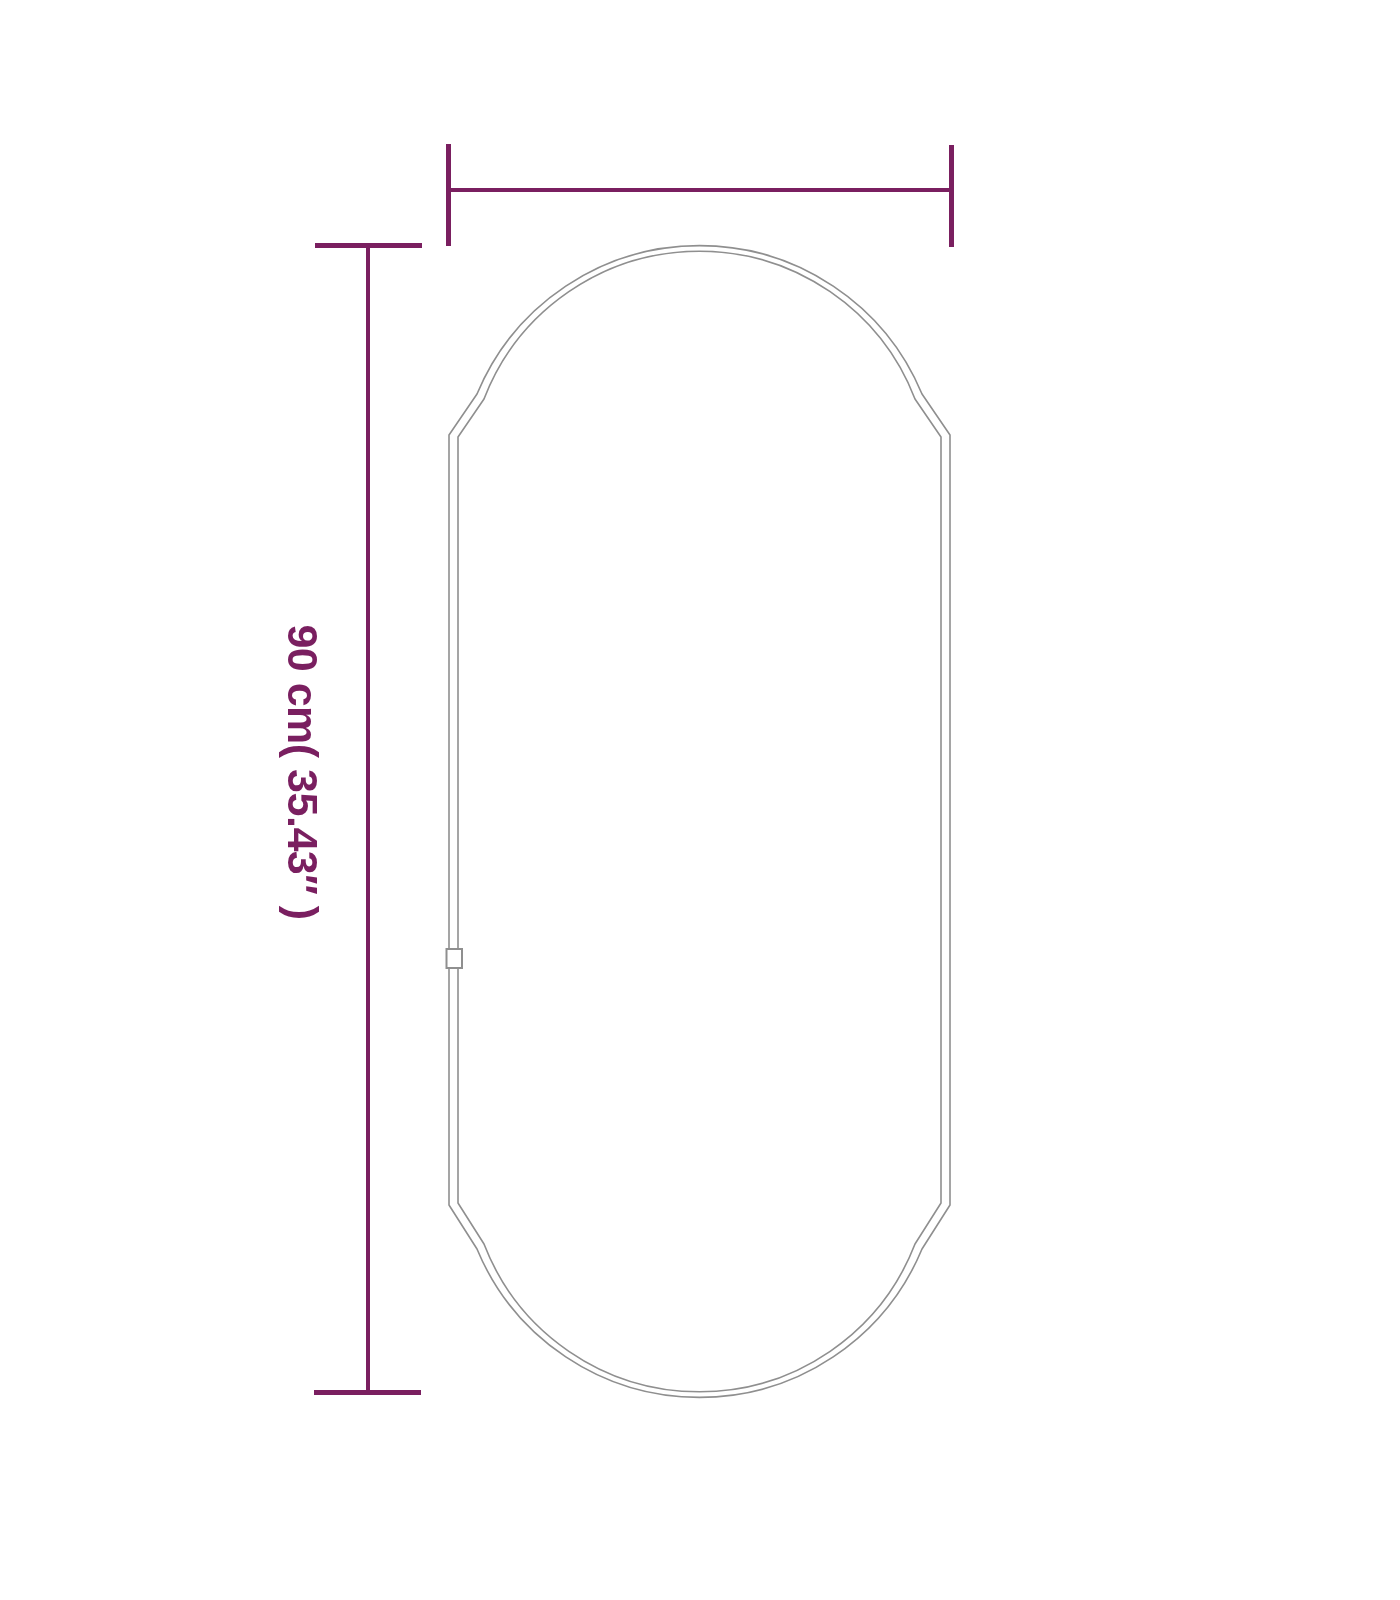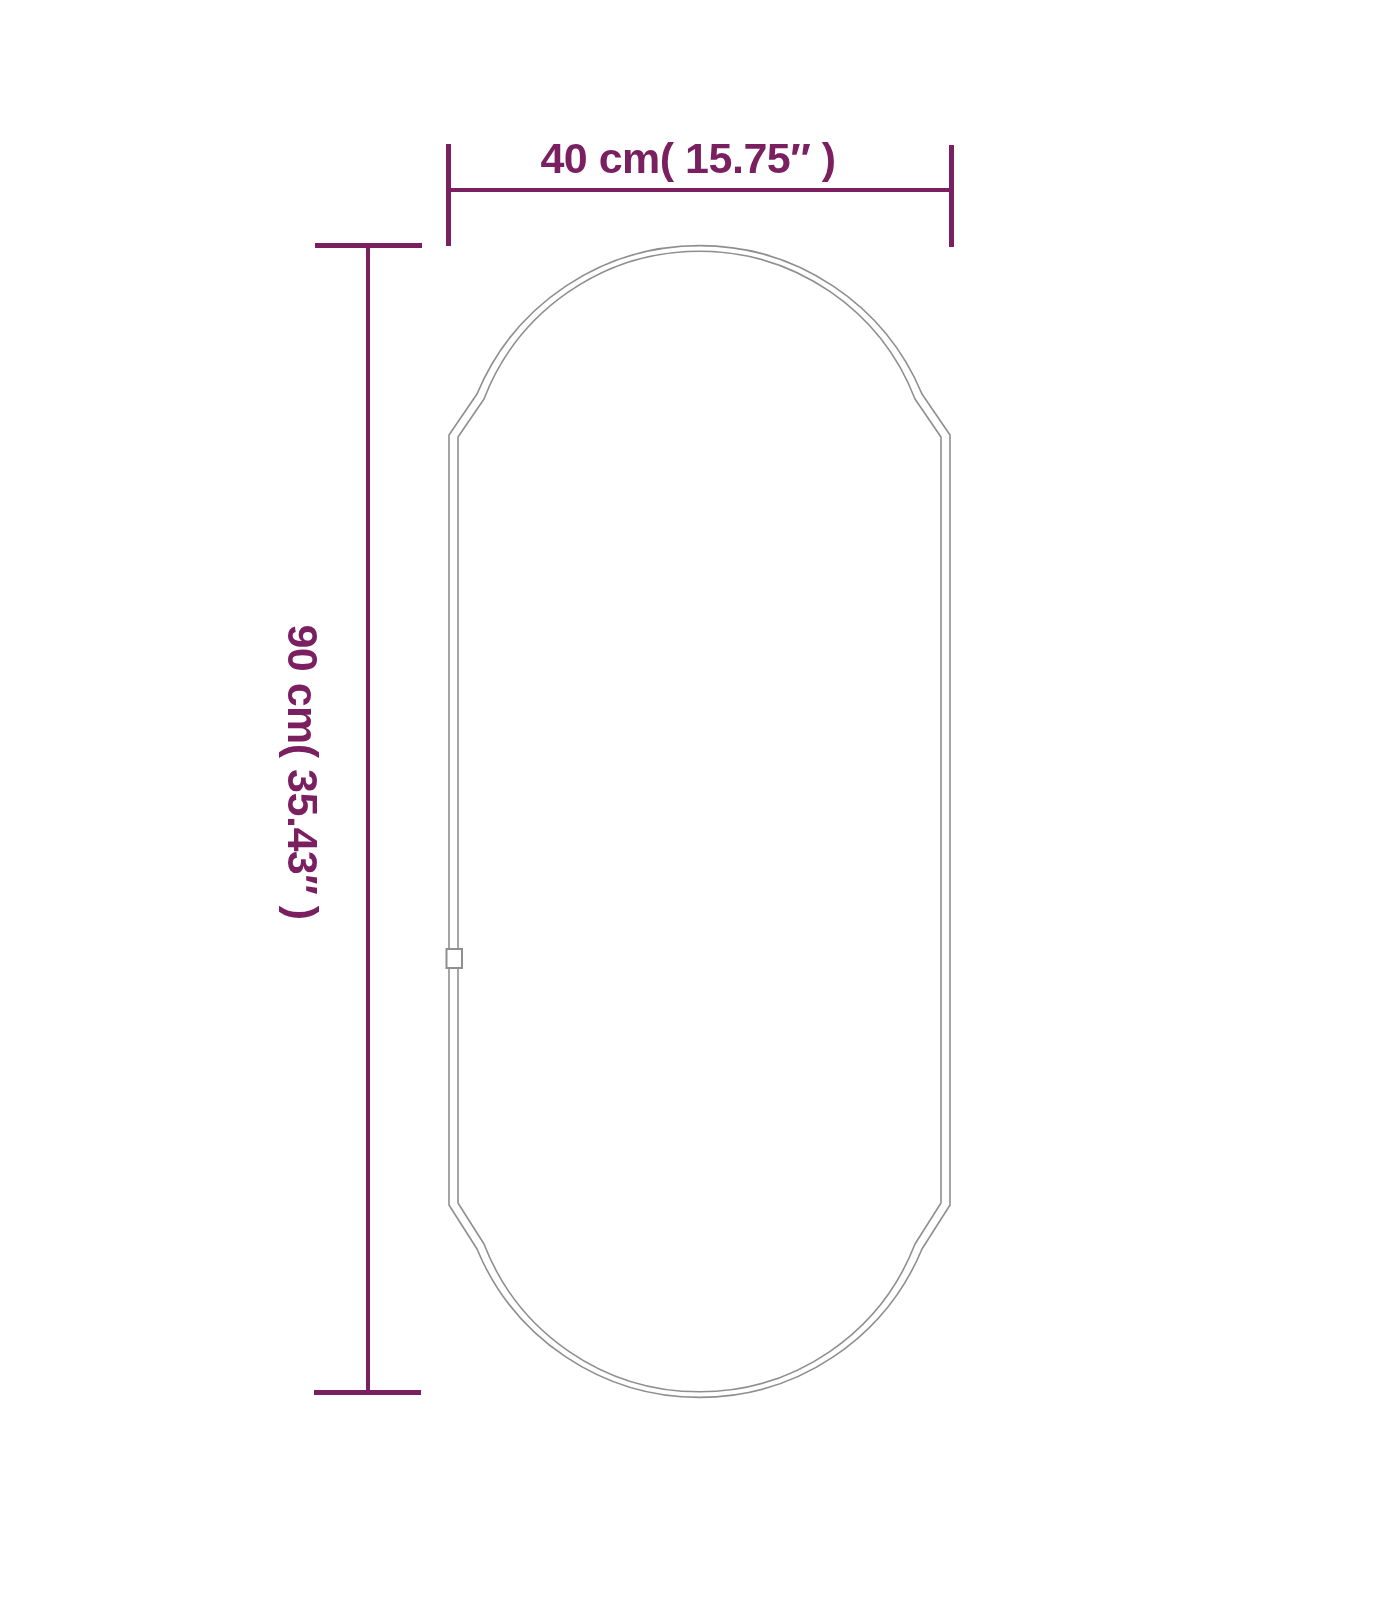--- a/index.html
+++ b/index.html
@@ -88,21 +88,20 @@
 <div class="canvas">
 
   <svg class="outline-svg" width="1400" height="1600" viewBox="0 0 1400 1600">
     <path d="M 449 435 L 477 394 A 241 241 0 0 1 922 394 L 950 435
              L 950 1205 L 922 1249 A 241 241 0 0 1 477 1249 L 449 1205 Z"></path>
     <path d="M 458 437 L 484 399 A 231 231 0 0 1 915 399 L 941 437
              L 941 1203 L 915 1244 A 231 231 0 0 1 484 1244 L 458 1203 Z"></path>
     <rect class="notch" x="446.5" y="949" width="15.5" height="19"></rect>
   </svg>
 
-  <div class="dim-label width-label">40 cm( 15.75″ )</div>
   <div class="dim-line-h"></div>
   <div class="tick-v left"></div>
   <div class="tick-v right"></div>
 
   <div class="dim-label height-label">90 cm( 35.43″ )</div>
   <div class="dim-line-v"></div>
   <div class="tick-h top"></div>
   <div class="tick-h bottom"></div>
 
 </div>

